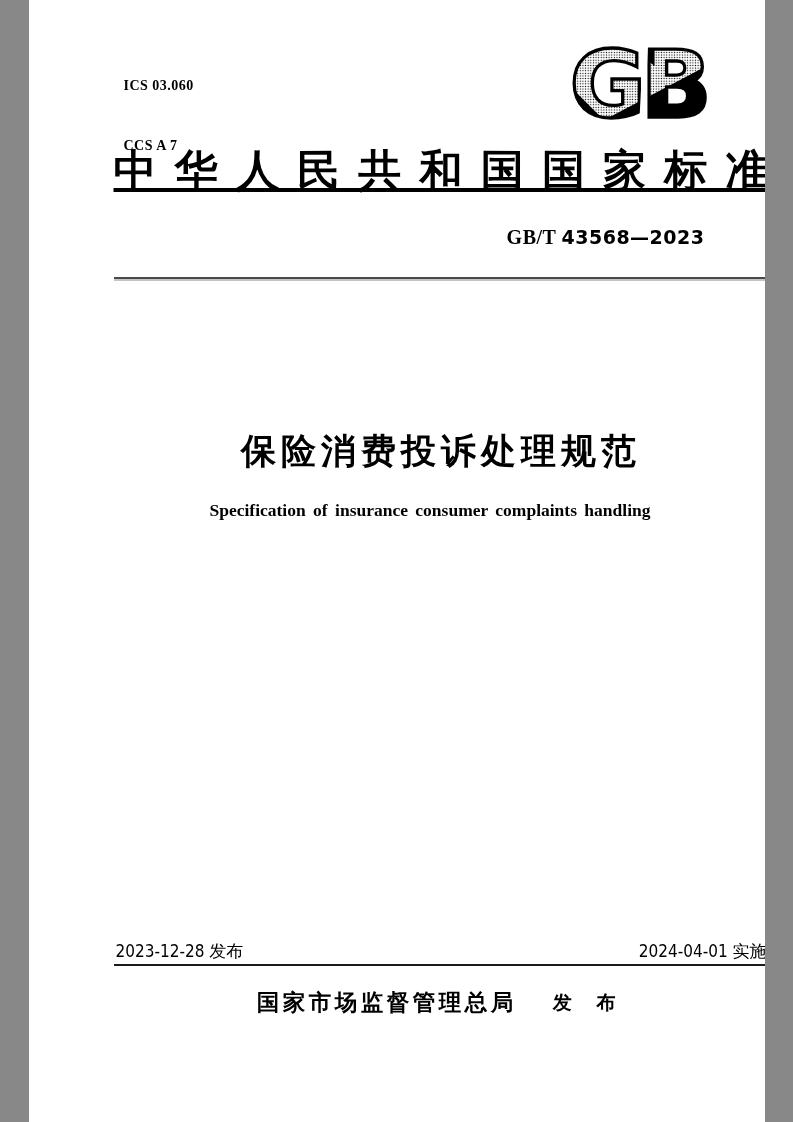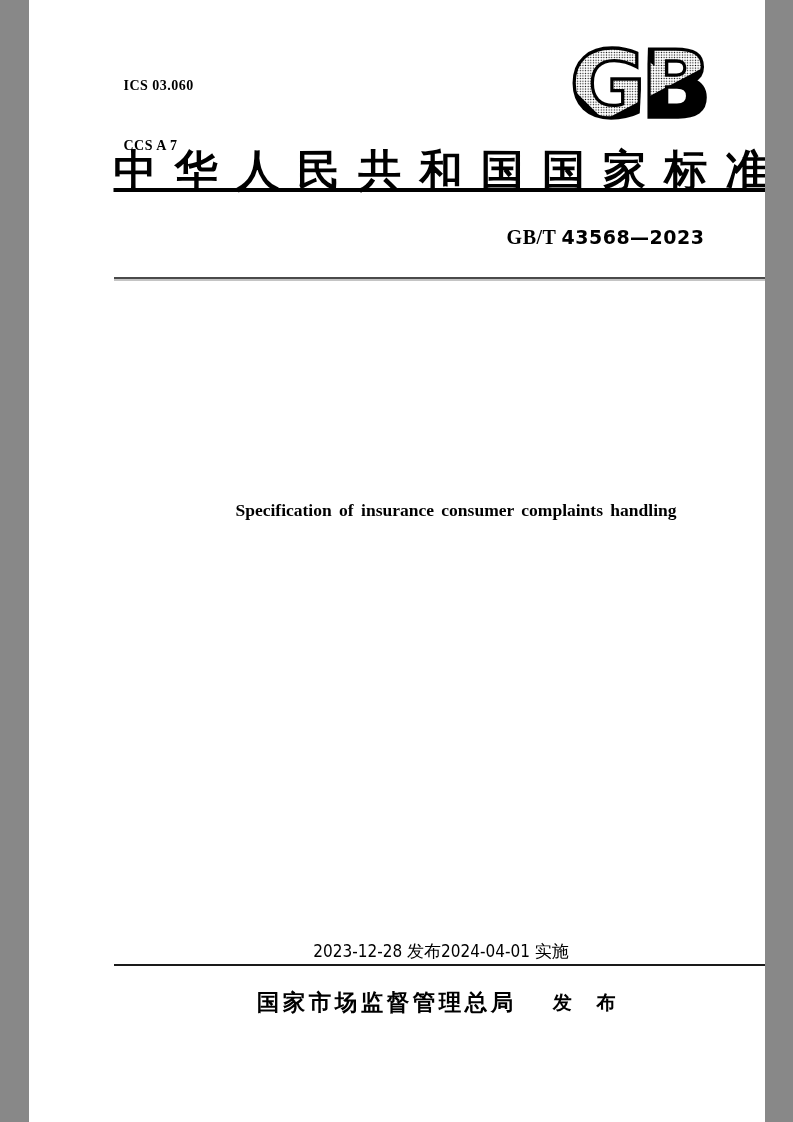--- a/index.html
+++ b/index.html
@@ -87,37 +87,37 @@
     top: 428px;
     width: 655px;
     text-align: center;
     font-family: "DejaVu Sans", "Liberation Sans", sans-serif;
     font-size: 35px;
     font-weight: bold;
     letter-spacing: 5px;
   }
   .title-en {
     position: absolute;
-    left: 100px;
+    left: 74px;
     top: 500px;
     width: 655px;
     text-align: center;
     font-size: 17.5px;
     font-weight: bold;
     word-spacing: 3px;
   }
 
   
   .dates-row {
     position: absolute;
     left: 87px;
     top: 940px;
     width: 651px;
     display: flex;
-    justify-content: center;
+    justify-content: space-between;
     font-family: "DejaVu Sans", "Liberation Sans", sans-serif;
     font-size: 17px;
     font-weight: 500;
     font-stretch: condensed;
   }
 
   .rule-bottom {
     position: absolute;
     left: 85px;
     top: 964px;
@@ -187,20 +187,21 @@
   <div class="national-heading">中华人民共和国国家标准</div>
 
   <div class="std-number">
     <span>GB/T</span>
     <span> </span>
     <span class="code">43568—2023</span>
   </div>
 
   <div class="rule-top"></div>
 
+  <div class="title-zh">保险消费投诉处理规范</div>
 
   <div class="title-en">Specification of insurance consumer complaints handling</div>
 
   <div class="dates-row">
     <span>2023-12-28 发布</span>
     <span>2024-04-01 实施</span>
   </div>
 
   <div class="rule-bottom"></div>
 

